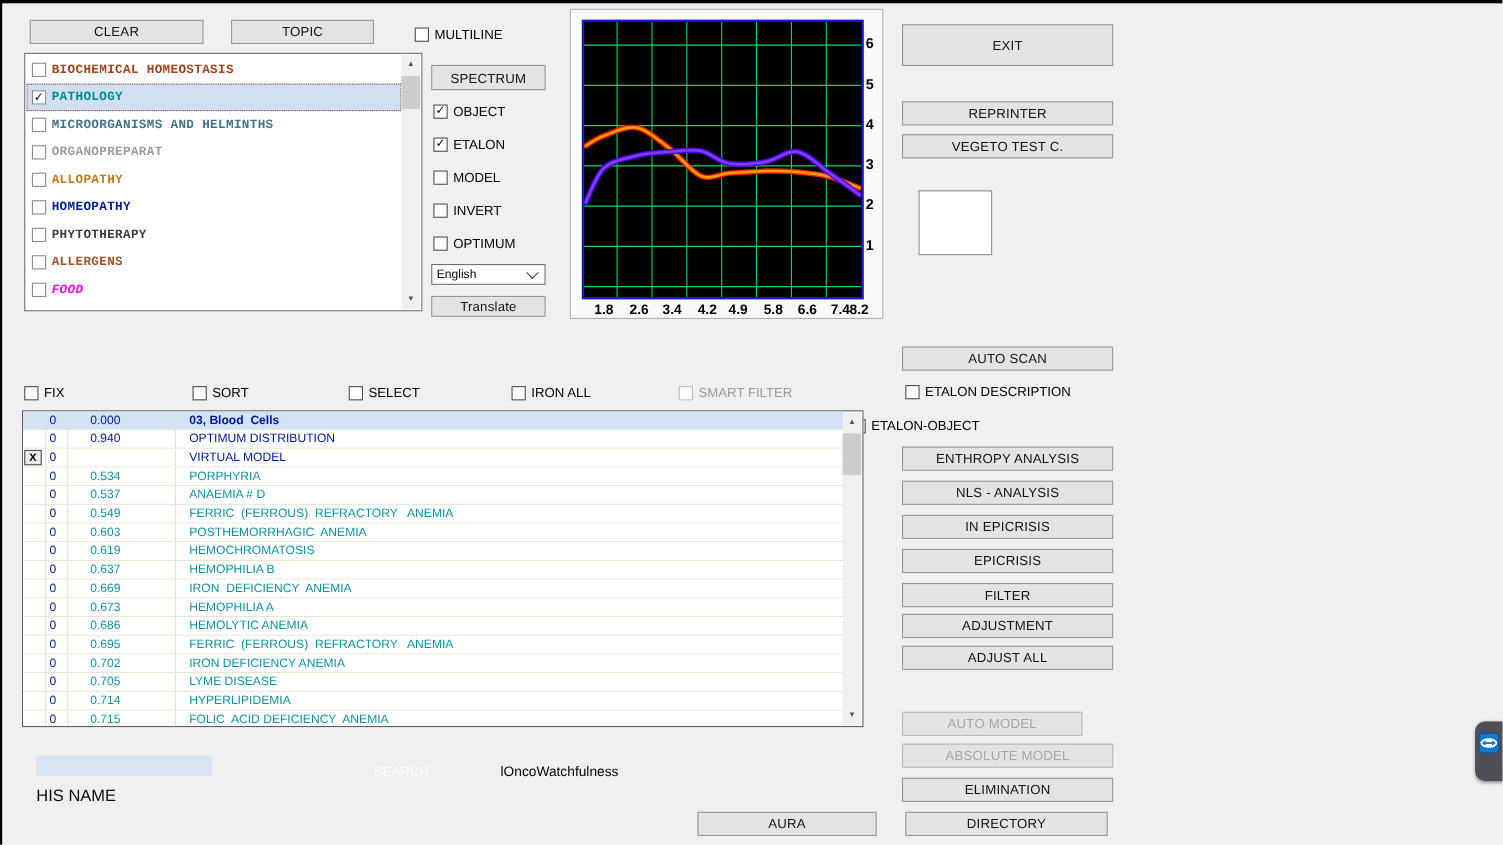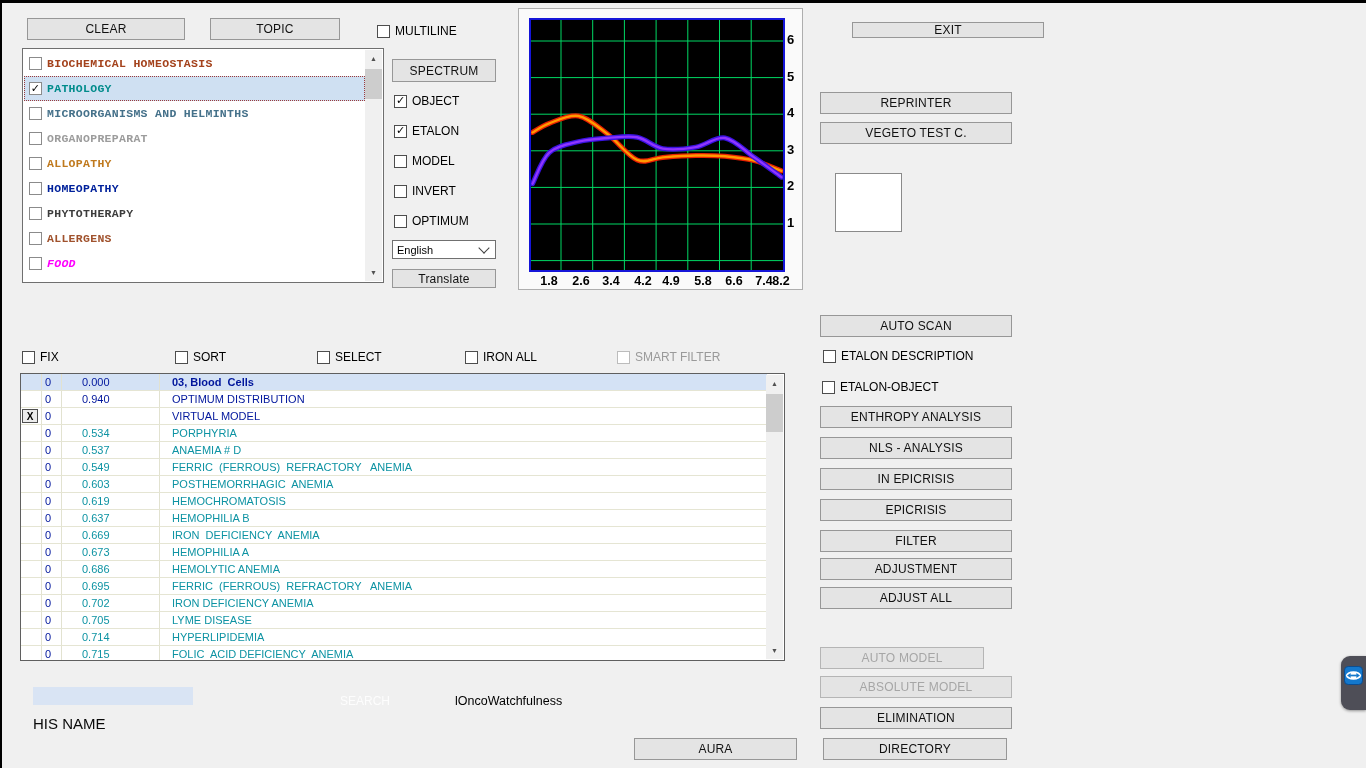--- a/index.html
+++ b/index.html
@@ -212,30 +212,30 @@
         <span class="xlab" style="left: 76px;">3.4</span>
         <span class="xlab" style="left: 108px;">4.2</span>
         <span class="xlab" style="left: 136px;">4.9</span>
         <span class="xlab" style="left: 168px;">5.8</span>
         <span class="xlab" style="left: 199px;">6.6</span>
         <span class="xlab" style="left: 229px;">7.4</span>
         <span class="xlab" style="left: 246px;">8.2</span>
       </div>
   </div>
 
-  <div class="btn" style="left:852px;top:22px;width:192px;height:16px">EXIT</div>
+  <div class="btn" style="left:820px;top:22px;width:192px;height:38px">EXIT</div>
   <div class="btn" style="left:820px;top:92px;width:192px;height:22px">REPRINTER</div>
   <div class="btn" style="left:820px;top:122px;width:192px;height:22px">VEGETO TEST C.</div>
   <div class="white-box"></div>
   <div class="btn" style="left:820px;top:315px;width:192px;height:22px">AUTO SCAN</div>
   <div class="cbrow" style="left:823px;top:349px">
     <span class="cb"></span>
     <span>ETALON DESCRIPTION</span>
   </div>
-  <div class="cbrow" style="left:822px;top:380px">
+  <div class="cbrow" style="left:774px;top:380px">
     <span class="cb"></span>
     <span>ETALON-OBJECT</span>
   </div>
   <div class="btn" style="left:820px;top:406px;width:192px;height:22px">ENTHROPY ANALYSIS</div>
   <div class="btn" style="left:820px;top:437px;width:192px;height:22px">NLS - ANALYSIS</div>
   <div class="btn" style="left:820px;top:468px;width:192px;height:22px">IN EPICRISIS</div>
   <div class="btn" style="left:820px;top:530px;width:192px;height:22px">FILTER</div>
   <div class="btn" style="left:820px;top:499px;width:192px;height:22px">EPICRISIS</div>
   <div class="btn" style="left:820px;top:558px;width:192px;height:22px">ADJUSTMENT</div>
   <div class="btn" style="left:820px;top:587px;width:192px;height:22px">ADJUST ALL</div>

